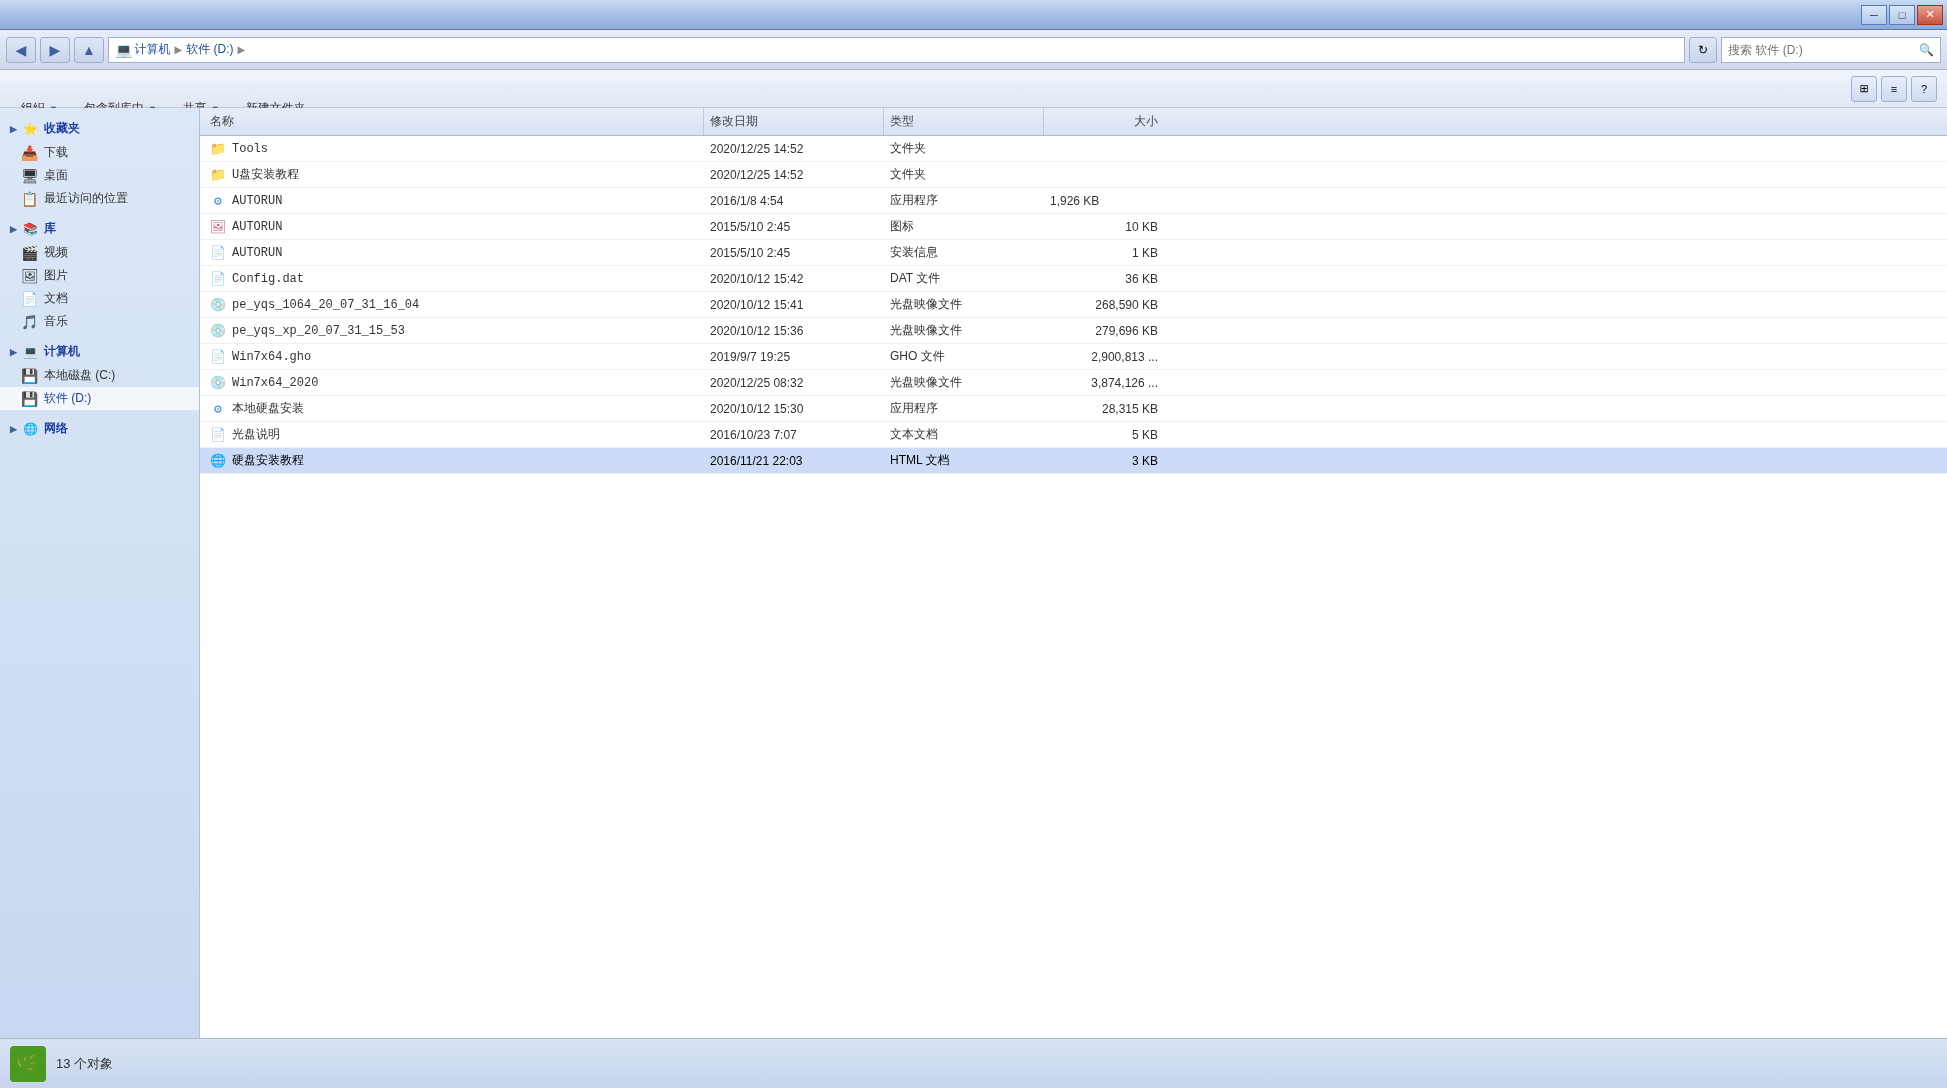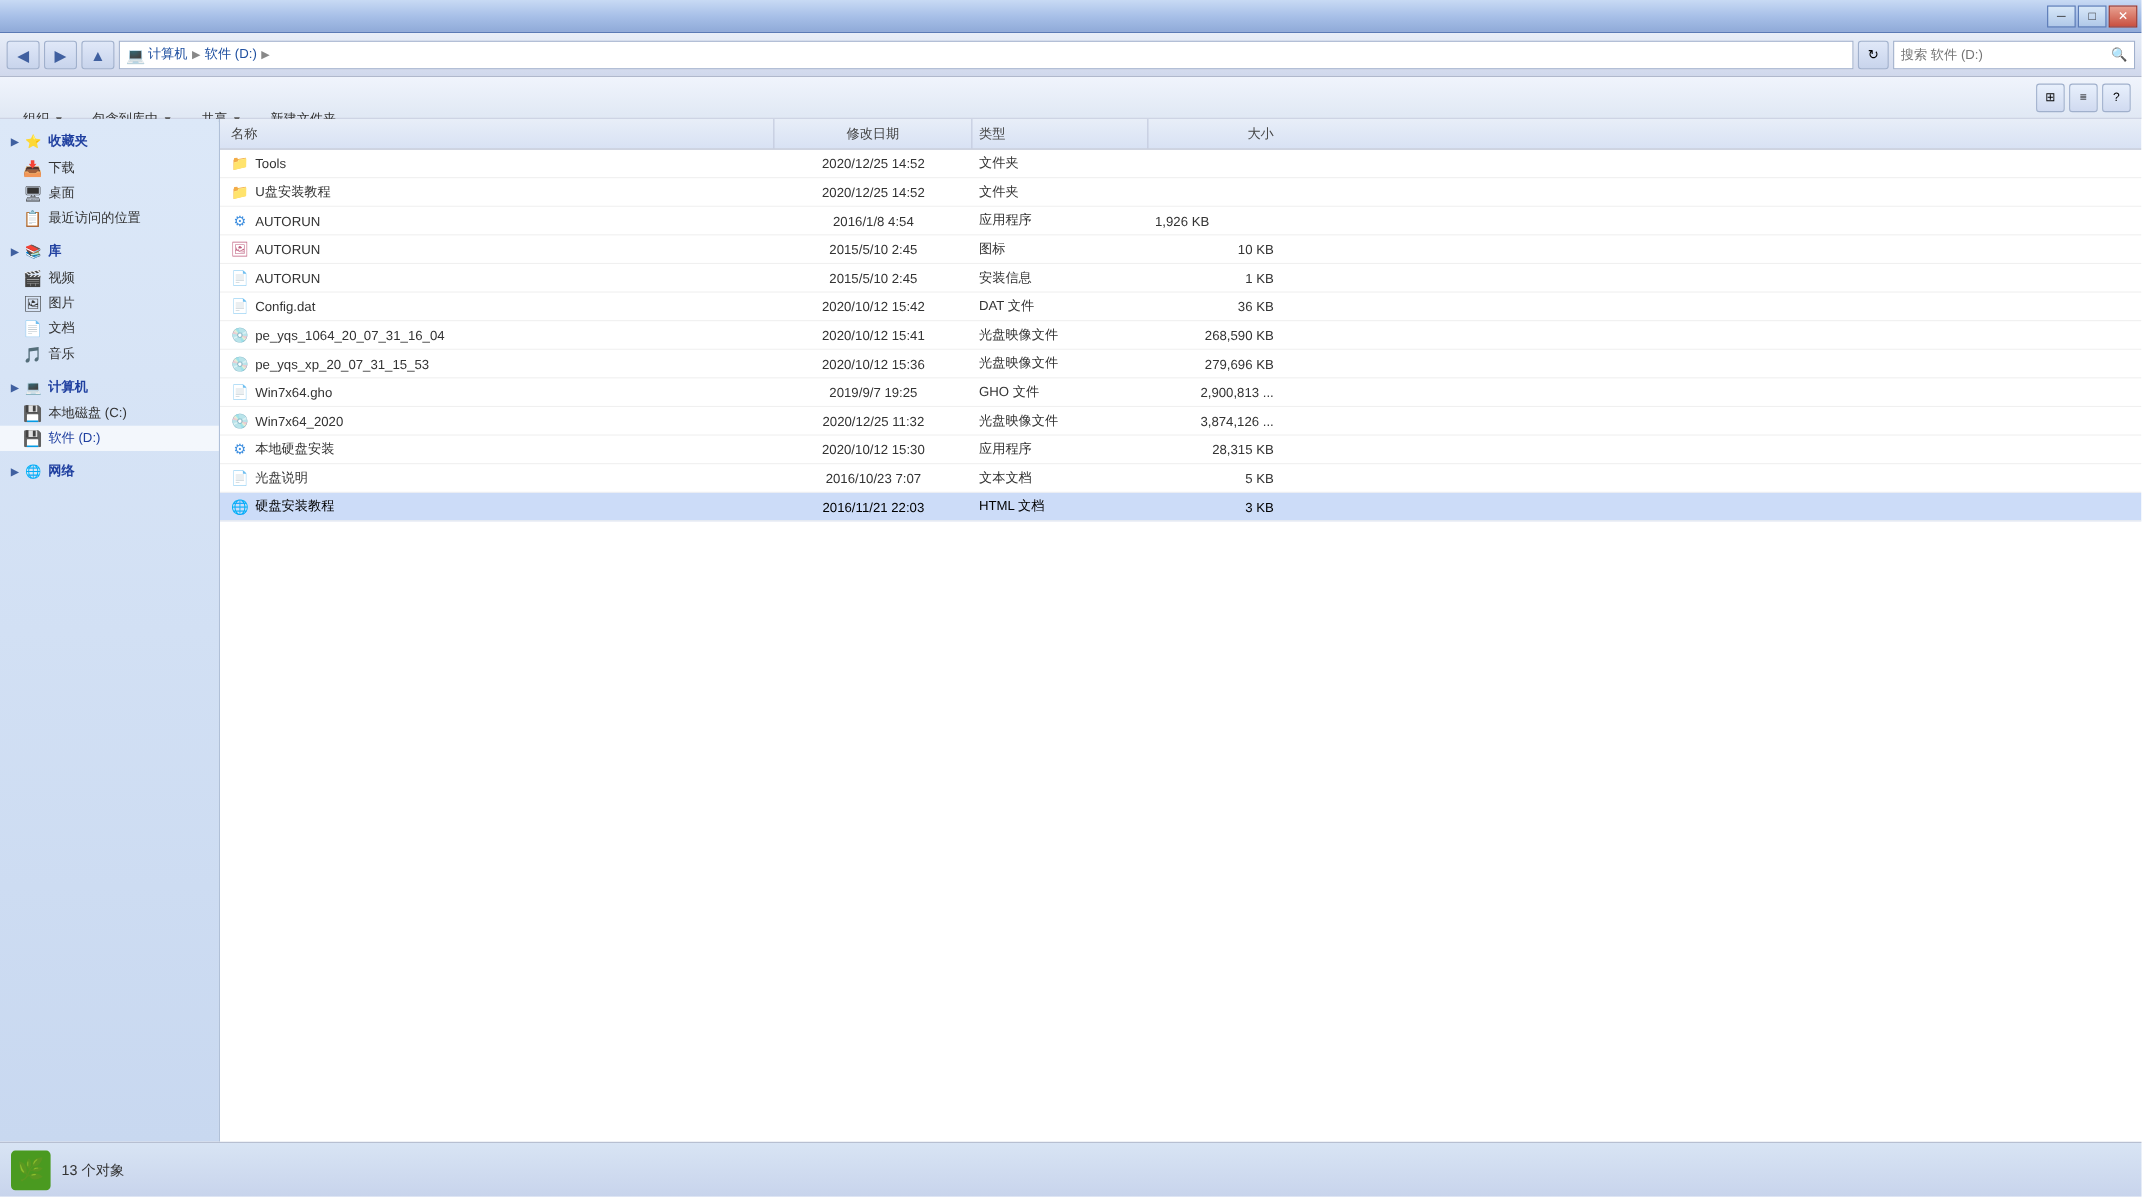--- a/index.html
+++ b/index.html
@@ -235,22 +235,22 @@
       font-size: 12px;
       color: #444;
       cursor: pointer;
       padding: 0 6px;
       height: 100%;
       display: flex;
       align-items: center;
       border-right: 1px solid #c0c8dc;
     }
     .col-header:last-child { border-right: none; }
-    .col-name { width: 500px; }
-    .col-date { width: 180px; justify-content: center; }
+    .col-name { width: 500px; font-family: Liberation Mono, monospace; }
+    .col-date { width: 180px; }
     .col-type { width: 160px; }
     .col-size { width: 120px; text-align: right; justify-content: flex-end; }
 
     .file-row {
       display: flex;
       align-items: center;
       height: 26px;
       padding: 0 4px;
       border-bottom: 1px solid #f0f0f0;
     }
@@ -594,21 +594,21 @@
     <div class="col-cell col-size" style="justify-content:flex-end">
       <span>2,900,813 ...</span>
     </div>
   </div>
         <div class="file-row">
     <div class="col-cell col-name">
       <span class="file-icon" style="color:#c06030">💿</span>
       <span>Win7x64_2020</span>
     </div>
     <div class="col-cell col-date">
-      <span>2020/12/25 11:32</span>
+      <span>2020/12/25 08:32</span>
     </div>
     <div class="col-cell col-type">
       <span>光盘映像文件</span>
     </div>
     <div class="col-cell col-size" style="justify-content:flex-end">
       <span>3,874,126 ...</span>
     </div>
   </div>
         <div class="file-row">
     <div class="col-cell col-name">

